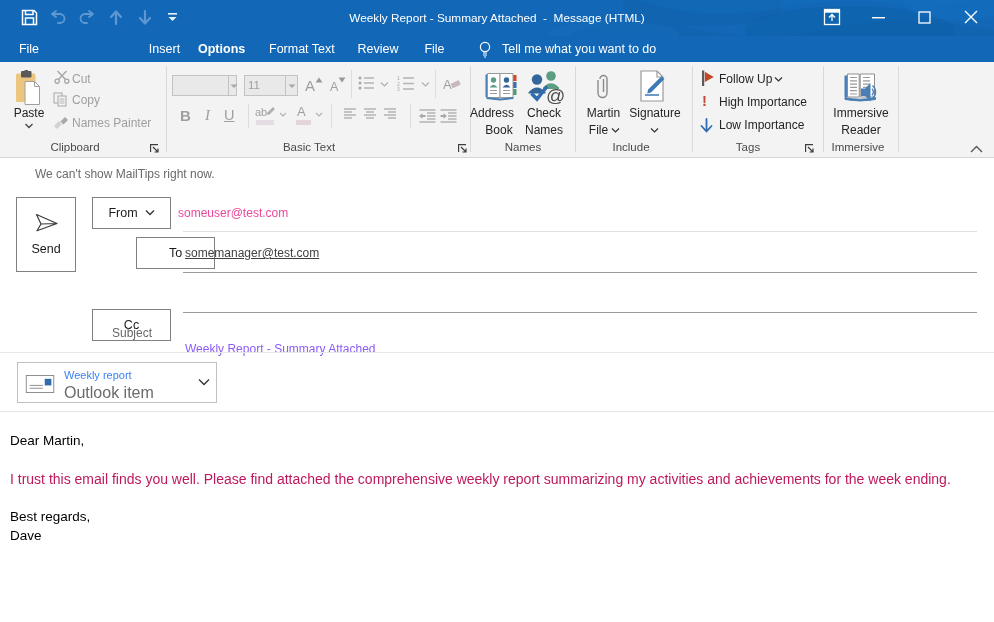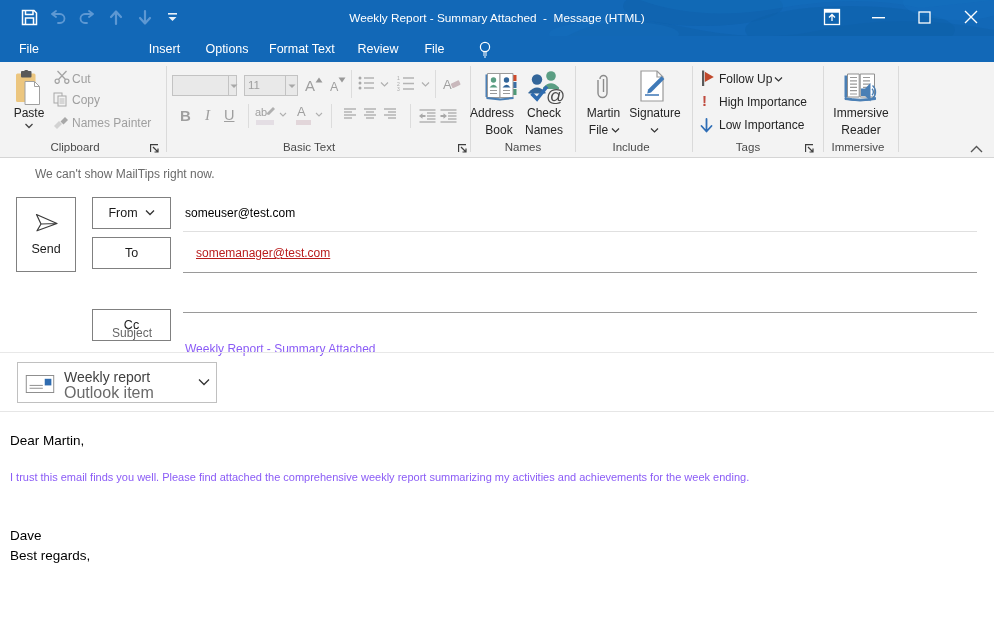--- a/index.html
+++ b/index.html
@@ -84,29 +84,30 @@
 
   <svg class="abs" style="left:962px;top:8px" width="18" height="18" viewBox="0 0 18 18">
     <path d="M3 3 L15 15 M15 3 L3 15" stroke="#fff" stroke-width="1.4"></path>
   </svg>
 </div>
 
 <div id="tabbar">
   <div class="tab" style="left:16px;width:26px;">File</div>
   <div id="tab-message">Message</div>
   <div class="tab" style="left:146px;width:37px;">Insert</div>
-  <div class="tab" style="left:204px;width:46px;">Options</div>
+  <div class="tab" style="left:198px;width:46px;font-weight:bold;">Options</div>
   <div class="tab" style="left:269px;width:64px;">Format Text</div>
   <div class="tab" style="left:357px;width:42px;">Review</div>
   <div class="tab" style="left:420px;width:29px;">File</div>
 
   <svg class="abs" style="left:478px;top:4px" width="14" height="19" viewBox="0 0 14 19">
     <circle cx="7" cy="7" r="4.6" fill="none" stroke="#fff" stroke-width="1.2"></circle>
     <path d="M5 13 h4 M5 15 h4 M6 17 h2" stroke="#fff" stroke-width="1.1"></path>
   </svg>
+  <div class="tab" style="left:502px;width:170px;text-align:left;">Tell me what you want to do</div>
 </div>
 
 <div id="ribbon">
 
   <div class="gsep" style="left:166px"></div>
   <div class="gsep" style="left:470px"></div>
   <div class="gsep" style="left:575px"></div>
   <div class="gsep" style="left:692px"></div>
   <div class="gsep" style="left:823px"></div>
   <div class="gsep" style="left:898px"></div>
@@ -337,43 +338,43 @@
 <div class="abs" style="left:16px;top:197px;width:60px;height:75px;border:1px solid #808080;background:#fff;">
   <svg class="abs" style="left:18px;top:14px" width="24" height="20" viewBox="0 0 24 20">
     <path d="M1.5 2.5 L22 11.5 L2 18.8 L6 12 z M6 12 L22 11.5" fill="none" stroke="#3a3a3a" stroke-width="1.2" stroke-linejoin="round"></path>
   </svg>
   <div class="abs" style="left:0;top:44px;width:58px;text-align:center;font-size:12.5px;color:#1a1a1a;">Send</div>
 </div>
 
 <div class="fieldbtn" style="top:197px;line-height:30px;">From&nbsp;&nbsp;<svg width="10" height="7" style="margin-bottom:1px">
       <path d="M1 1.5 L5 5.5 L9 1.5" fill="none" stroke="#333" stroke-width="1.3"></path>
     </svg></div>
-<div class="fieldbtn" style="top:237px;line-height:30px;">To</div>
+<div class="fieldbtn" style="top:237px;line-height:30px;margin-left:44px;">To</div>
 <div class="fieldbtn" style="top:277px;line-height:30px;margin-top:32px;">Cc</div>
 
-<div class="abs mailrow" style="left:185px;top:206px;color:#000000;text-align:right;">someuser@test.com</div>
+<div class="abs mailrow" style="left:178px;top:206px;color:#ec4899;text-align:right;">someuser@test.com</div>
 <div class="abs hline" style="left:183px;top:231px;width:794px;background:#e0e0e0"></div>
-<div class="abs mailrow" style="left:196px;top:246px;color:#b91c1c;text-decoration:underline;">somemanager@test.com</div>
+<div class="abs mailrow" style="left:185px;top:246px;color:#404040;text-decoration:underline;">somemanager@test.com</div>
 <div class="abs hline" style="left:183px;top:272px;width:794px;background:#9a9a9a"></div>
 <div class="abs hline" style="left:183px;top:312px;width:794px;background:#9a9a9a"></div>
 
 <div class="abs mailrow" style="left:112px;top:326px;color:#666;">Subject</div>
 <div class="abs mailrow" style="left:185px;top:342px;color:#8b5cf6;">Weekly Report - Summary Attached</div>
 <div class="abs hline" style="left:0;top:352px;width:994px;background:#e8e8e8"></div>
 
 <div class="abs" style="left:17px;top:362px;width:200px;height:41px;border:1px solid #c0c0c0;background:#fff;">
   <svg class="abs" style="left:7px;top:12px" width="30" height="18" viewBox="0 0 30 19">
     <rect x="0.5" y="0.5" width="29" height="18" fill="#fff" stroke="#8a8a8a" stroke-width="1"></rect>
     <path d="M4 11 h14 M4 14 h14" stroke="#8a8a8a" stroke-width="1"></path>
     <rect x="20" y="4" width="7" height="7" fill="#2f6cb0"></rect>
   </svg>
-  <div class="abs" style="left:46px;top:6px;font-size:14px;color:#404040;">Weekly report</div>
+  <div class="abs" style="left:46px;top:6px;font-size:11px;color:#3b82f6;">Weekly report</div>
   <div class="abs" style="left:46px;top:21px;font-size:16px;color:#6a6a6a;">Outlook item</div>
   <svg class="abs" style="left:180px;top:15px" width="12" height="9">
       <path d="M1 1.5 L6 6.5 L11 1.5" fill="none" stroke="#333" stroke-width="1.3"></path>
     </svg>
 </div>
 <div class="abs hline" style="left:0;top:411px;width:994px;background:#e6e6e6"></div>
 
 <div class="abs" style="left:10px;top:433px;font-size:13.5px;color:#000;">Dear Martin,</div>
-<div class="abs" style="left:10px;top:471px;font-size:11px;color:#8b5cf6;">I trust this email finds you well. Please find attached the comprehensive weekly report summarizing my activities and achievements for the week ending.</div>
-<div class="abs" style="left:10px;top:509px;font-size:13.5px;color:#000;margin-top:39px;">Best regards,</div>
+<div class="abs" style="left:10px;top:471px;font-size:14px;color:#be185d;">I trust this email finds you well. Please find attached the comprehensive weekly report summarizing my activities and achievements for the week ending.</div>
+<div class="abs" style="left:10px;top:509px;font-size:13.5px;color:#000;">Best regards,</div>
 <div class="abs" style="left:10px;top:528px;font-size:13.5px;color:#000;">Dave</div>
 
 </body></html>

